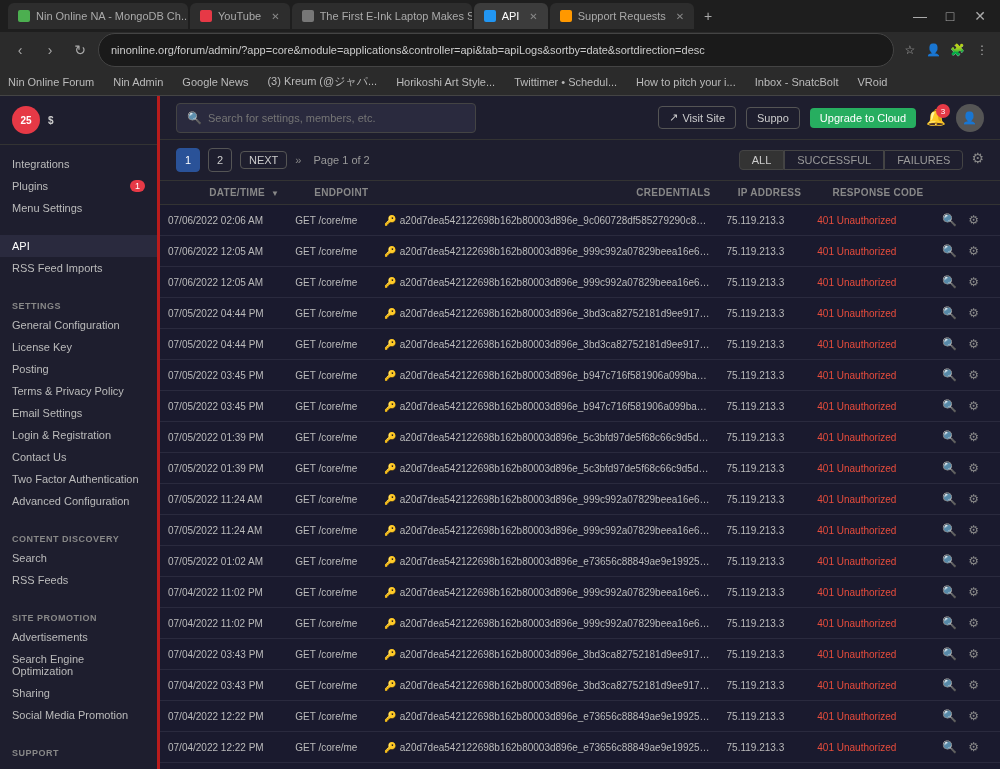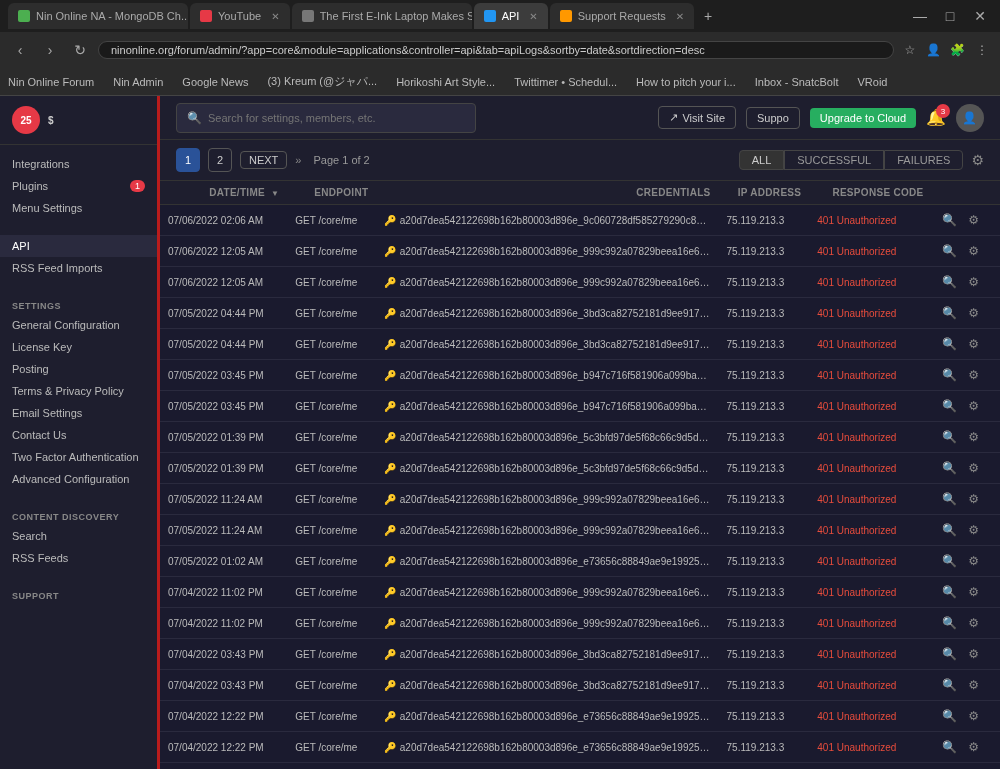--- a/index.html
+++ b/index.html
@@ -9,21 +9,21 @@
     .browser-chrome { background: #2b2b2b; }
     .tab-bar { display: flex; align-items: center; background: #1e1e1e; height: 32px; padding: 0 8px; gap: 2px; }
     .tab { display: flex; align-items: center; padding: 0 10px; height: 26px; border-radius: 6px 6px 0 0; font-size: 11px; color: #aaa; background: #2d2d2d; max-width: 180px; overflow: hidden; white-space: nowrap; text-overflow: ellipsis; cursor: pointer; gap: 6px; }
     .tab.active { background: #3c3c3c; color: #fff; }
     .tab .tab-close { margin-left: 4px; color: #888; font-size: 10px; }
     .tab .favicon { width: 12px; height: 12px; border-radius: 2px; flex-shrink: 0; }
     .new-tab-btn { width: 24px; height: 24px; display: flex; align-items: center; justify-content: center; color: #aaa; cursor: pointer; font-size: 14px; }
 
     .address-bar-row { display: flex; align-items: center; background: #2b2b2b; height: 36px; padding: 0 8px; gap: 6px; }
     .nav-btn { width: 24px; height: 24px; display: flex; align-items: center; justify-content: center; color: #aaa; cursor: pointer; font-size: 14px; border-radius: 4px; }
-    .address-input { flex: 1; background: #1a1a1a; border: 1px solid #444; border-radius: 20px; height: 18px; padding: 0 12px; color: #ccc; font-size: 11px; outline: none; }
+    .address-input { flex: 1; background: #1a1a1a; border: 1px solid #444; border-radius: 20px; height: 34px; padding: 0 12px; color: #ccc; font-size: 11px; outline: none; }
     .address-actions { display: flex; gap: 4px; }
     .addr-icon { width: 20px; height: 20px; display: flex; align-items: center; justify-content: center; color: #aaa; cursor: pointer; font-size: 12px; }
 
     .bookmarks-bar { display: flex; align-items: center; background: #2b2b2b; height: 28px; padding: 0 8px; gap: 19px; border-bottom: 1px solid #444; overflow: hidden; }
     .bookmark { font-size: 11px; color: #bbb; cursor: pointer; white-space: nowrap; display: flex; align-items: center; gap: 3px; }
 
     
     .app { display: flex; height: calc(769px - 96px); }
 
     
@@ -194,40 +194,58 @@
       <div class="sidebar-item">
         <span>Posting</span>
       </div>
       <div class="sidebar-item">
         <span>Terms &amp; Privacy Policy</span>
       </div>
       <div class="sidebar-item">
         <span>Email Settings</span>
       </div>
       <div class="sidebar-item">
+        <span>Login &amp; Registration</span>
+      </div>
+      <div class="sidebar-item">
         <span>Contact Us</span>
       </div>
       <div class="sidebar-item">
         <span>Two Factor Authentication</span>
       </div>
       <div class="sidebar-item">
         <span>Advanced Configuration</span>
       </div>
     </div>
 
     <div class="sidebar-section">
       <div class="sidebar-section-title">CONTENT DISCOVERY</div>
       <div class="sidebar-item">
         <span>Search</span>
       </div>
       <div class="sidebar-item">
         <span>RSS Feeds</span>
       </div>
     </div>
 
+    <div class="sidebar-section">
+      <div class="sidebar-section-title">SITE PROMOTION</div>
+      <div class="sidebar-item">
+        <span>Advertisements</span>
+      </div>
+      <div class="sidebar-item">
+        <span>Search Engine Optimization</span>
+      </div>
+      <div class="sidebar-item">
+        <span>Sharing</span>
+      </div>
+      <div class="sidebar-item">
+        <span>Social Media Promotion</span>
+      </div>
+    </div>
 
     <div class="sidebar-section">
       <div class="sidebar-section-title">SUPPORT</div>
 
     </div>
   </div>
 
   <div class="main">
 
     <div class="top-bar">
@@ -263,21 +281,21 @@
           <span>1</span>
         </div>
         <div class="page-btn">
           <span>2</span>
         </div>
         <div class="next-btn">
           <span>NEXT</span>
         </div>
         <span style="font-size:11px;color:#888;">»</span>
         <span class="page-of">Page 1 of 2</span>
-        <div style="margin-left:auto;display:flex;align-items:center;">
+        <div style="margin-left:auto;display:flex;">
           <div class="tab-filter">
             <div class="filter-tab active">ALL</div>
             <div class="filter-tab">SUCCESSFUL</div>
             <div class="filter-tab">FAILURES</div>
           </div>
           <div class="settings-icon-btn">⚙</div>
         </div>
       </div>
 
       <div class="table-container">

